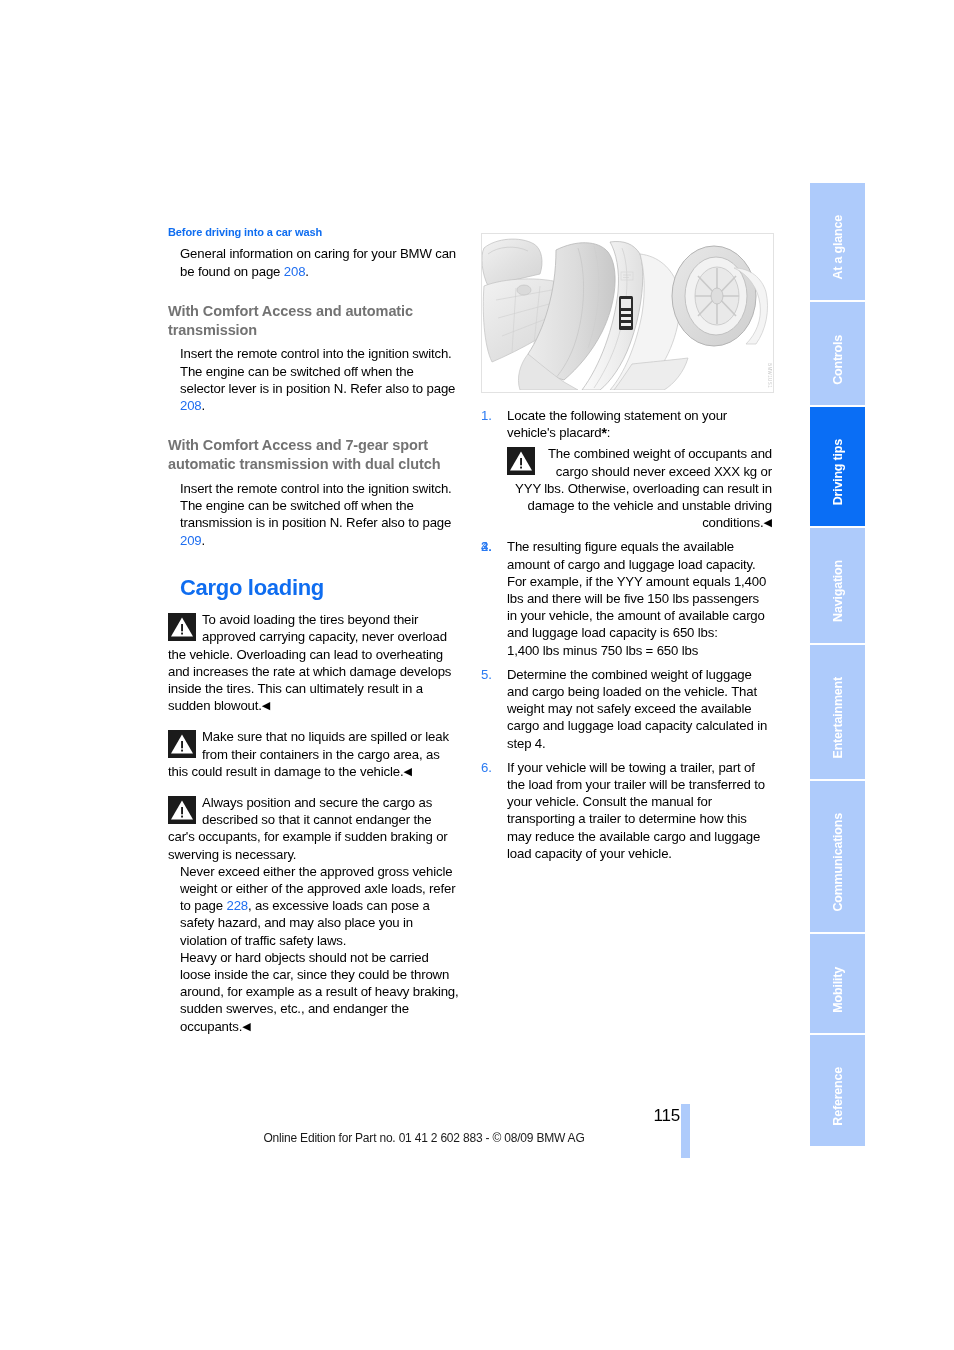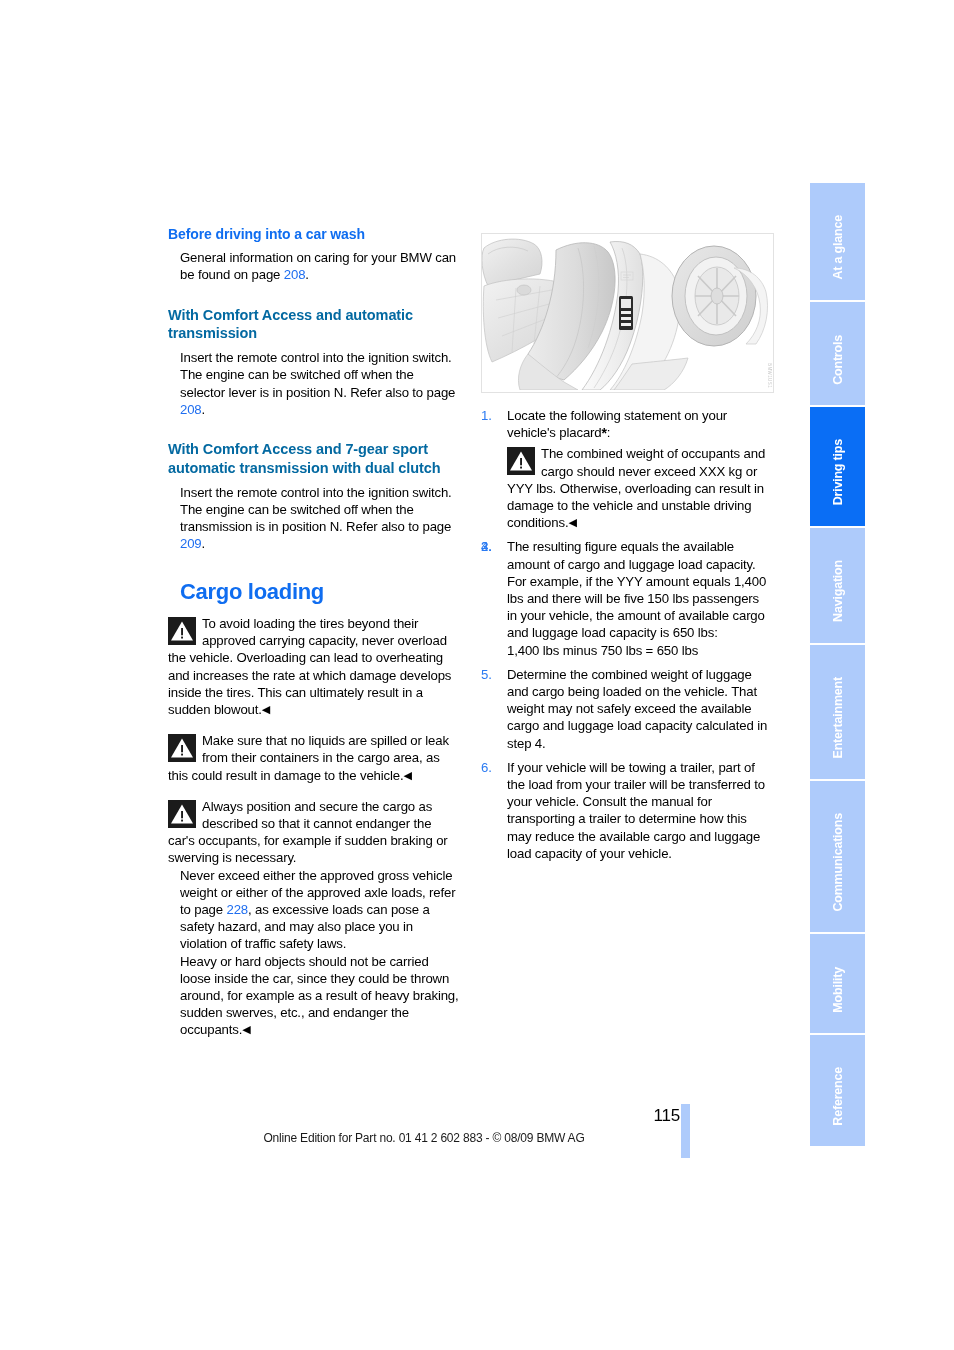--- a/index.html
+++ b/index.html
@@ -27,39 +27,39 @@
   .column {
     position: absolute;
     top: 225px;
     width: 291px;
   }
   #col-left  { left: 168px; }
   #col-right { left: 481px; }
 
   
   .h-section {
-    font-size: 14px;
+    font-size: 11px;
     font-weight: bold;
     color: #0f6df0;
     margin: 0 0 6px 0;
     line-height: 1.3;
     letter-spacing: -0.1px;
   }
   .h-big {
     font-size: 22px;
     font-weight: bold;
     color: #0f6df0;
     margin: 26px 0 10px 12px;
     line-height: 1.2;
     letter-spacing: -0.3px;
   }
   .h-sub {
     font-size: 14.5px;
     font-weight: bold;
-    color: #0369a1;
+    color: #737373;
     margin: 22px 0 6px 0;
     line-height: 1.3;
     letter-spacing: -0.1px;
   }
 
   
   p.body {
     font-size: 13.2px;
     line-height: 17.2px;
     margin: 0 0 0 12px;
@@ -117,20 +117,21 @@
   }
   ol.steps > li > .num {
     position: absolute;
     left: 0;
     top: 0;
     color: #2b7bf2;
     font-size: 13.2px;
   }
   .inline-warn {
     margin-top: 3px;
+    text-align: right;
   }
 
   
   #illustration {
     position: relative;
     width: 291px;
     height: 158px;
     margin: 8px 0 14px 0;
     border: 1px solid #e2e2e2;
     background: #ffffff;

